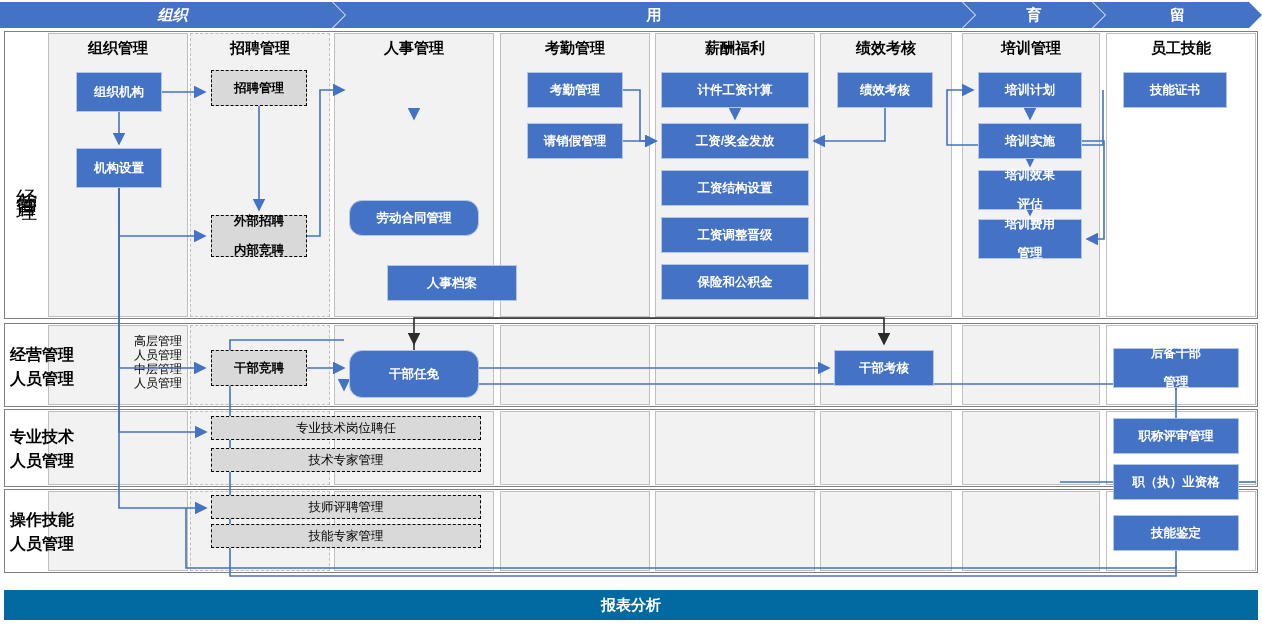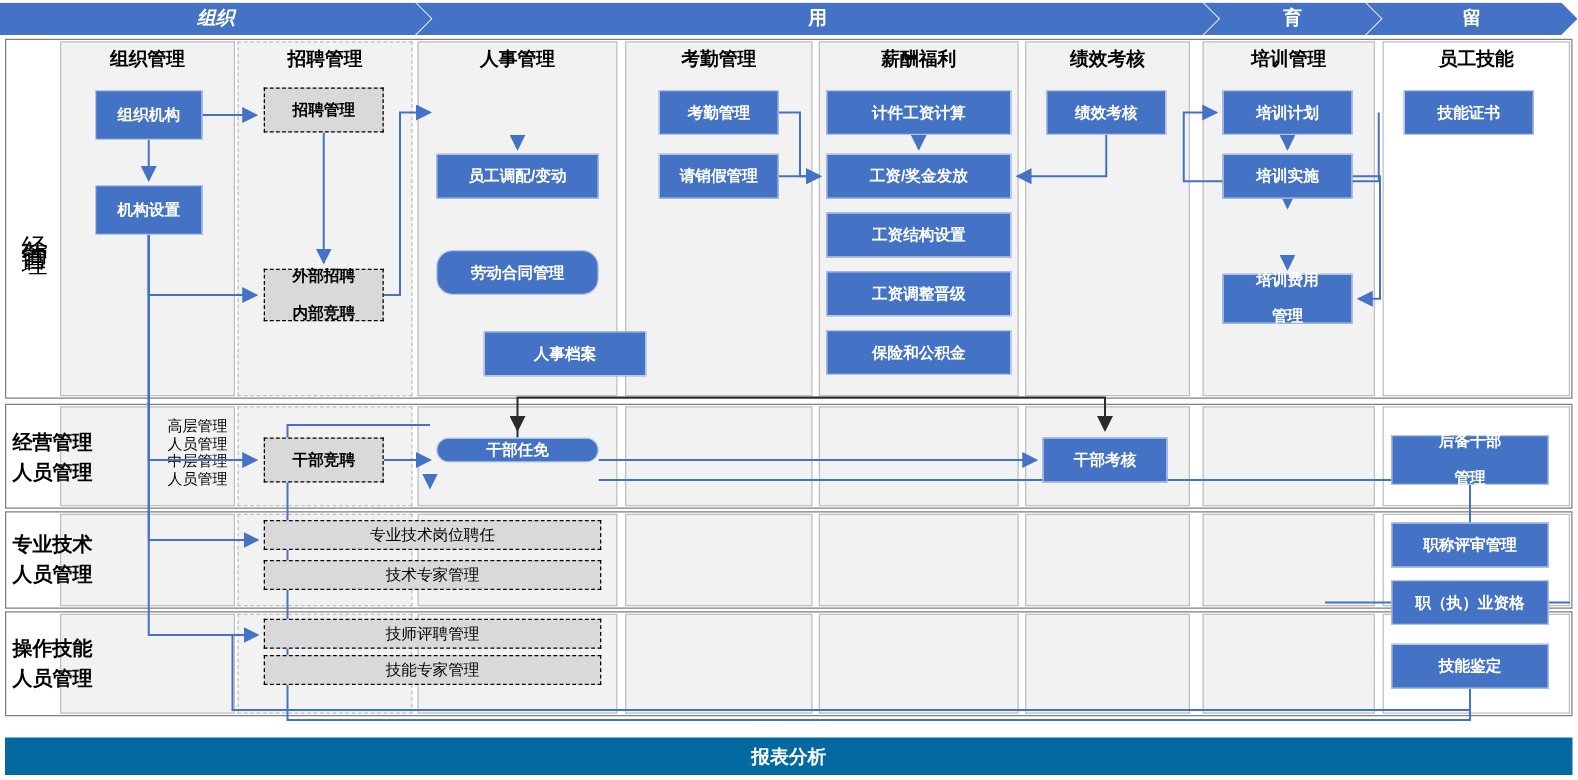--- a/index.html
+++ b/index.html
@@ -217,23 +217,20 @@
       <span>机构设置</span>
     </div>
   <div class="node grey" id="n_recruit_mgmt" style="left: 211px; top: 70px; width: 96px; height: 36px; flex-direction: column;">
       <span>招聘管理</span>
     </div>
   <div class="node grey" id="n_recruit_channels" style="left: 211px; top: 215px; width: 96px; height: 42px; flex-direction: column;">
       <span>外部招聘</span>
       <br>
       <span>内部竞聘</span>
     </div>
-  <div class="node blue" id="n_transfer" style="left: 349px; top: 123px; width: 130px; height: 36px; flex-direction: column;">
-      <span>员工调配/变动</span>
-    </div>
   <div class="node blue" id="n_labor_contract" style="left: 349px; top: 200px; width: 130px; height: 36px; flex-direction: column; border-radius: 13px;">
       <span>劳动合同管理</span>
     </div>
   <div class="node blue" id="n_hr_archive" style="left: 349px; top: 265px; width: 130px; height: 36px; flex-direction: column; margin-left: 38px;">
       <span>人事档案</span>
     </div>
   <div class="node blue" id="n_attendance" style="left: 527px; top: 72px; width: 96px; height: 36px; flex-direction: column;">
       <span>考勤管理</span>
     </div>
   <div class="node blue" id="n_leave" style="left: 527px; top: 123px; width: 96px; height: 36px; flex-direction: column;">
@@ -255,33 +252,38 @@
       <span>保险和公积金</span>
     </div>
   <div class="node blue" id="n_performance" style="left: 837px; top: 72px; width: 96px; height: 36px; flex-direction: column;">
       <span>绩效考核</span>
     </div>
   <div class="node blue" id="n_train_plan" style="left: 978px; top: 72px; width: 104px; height: 36px; flex-direction: column;">
       <span>培训计划</span>
     </div>
   <div class="node blue" id="n_train_exec" style="left: 978px; top: 123px; width: 104px; height: 36px; flex-direction: column;">
       <span>培训实施</span>
+    </div>
+  <div class="node blue" id="n_train_eval" style="left: 978px; top: 170px; width: 104px; height: 40px; flex-direction: column;">
+      <span>培训效果</span>
+      <br>
+      <span>评估</span>
     </div>
   <div class="node blue" id="n_train_cost" style="left: 978px; top: 219px; width: 104px; height: 40px; flex-direction: column;">
       <span>培训费用</span>
       <br>
       <span>管理</span>
     </div>
   <div class="node blue" id="n_skill_cert" style="left: 1123px; top: 72px; width: 104px; height: 36px; flex-direction: column;">
       <span>技能证书</span>
     </div>
   <div class="node grey" id="n_cadre_compete" style="left: 211px; top: 350px; width: 96px; height: 36px; flex-direction: column;">
       <span>干部竞聘</span>
     </div>
-  <div class="node blue" id="n_cadre_appoint" style="left: 349px; top: 350px; width: 130px; height: 20px; flex-direction: column; border-radius: 13px;">
+  <div class="node blue" id="n_cadre_appoint" style="left: 349px; top: 350px; width: 130px; height: 48px; flex-direction: column; border-radius: 13px;">
       <span>干部任免</span>
     </div>
   <div class="node blue" id="n_cadre_assess" style="left: 834px; top: 350px; width: 100px; height: 36px; flex-direction: column;">
       <span>干部考核</span>
     </div>
   <div class="node blue" id="n_reserve_cadre" style="left: 1113px; top: 348px; width: 126px; height: 40px; flex-direction: column;">
       <span>后备干部</span>
       <br>
       <span>管理</span>
     </div>

